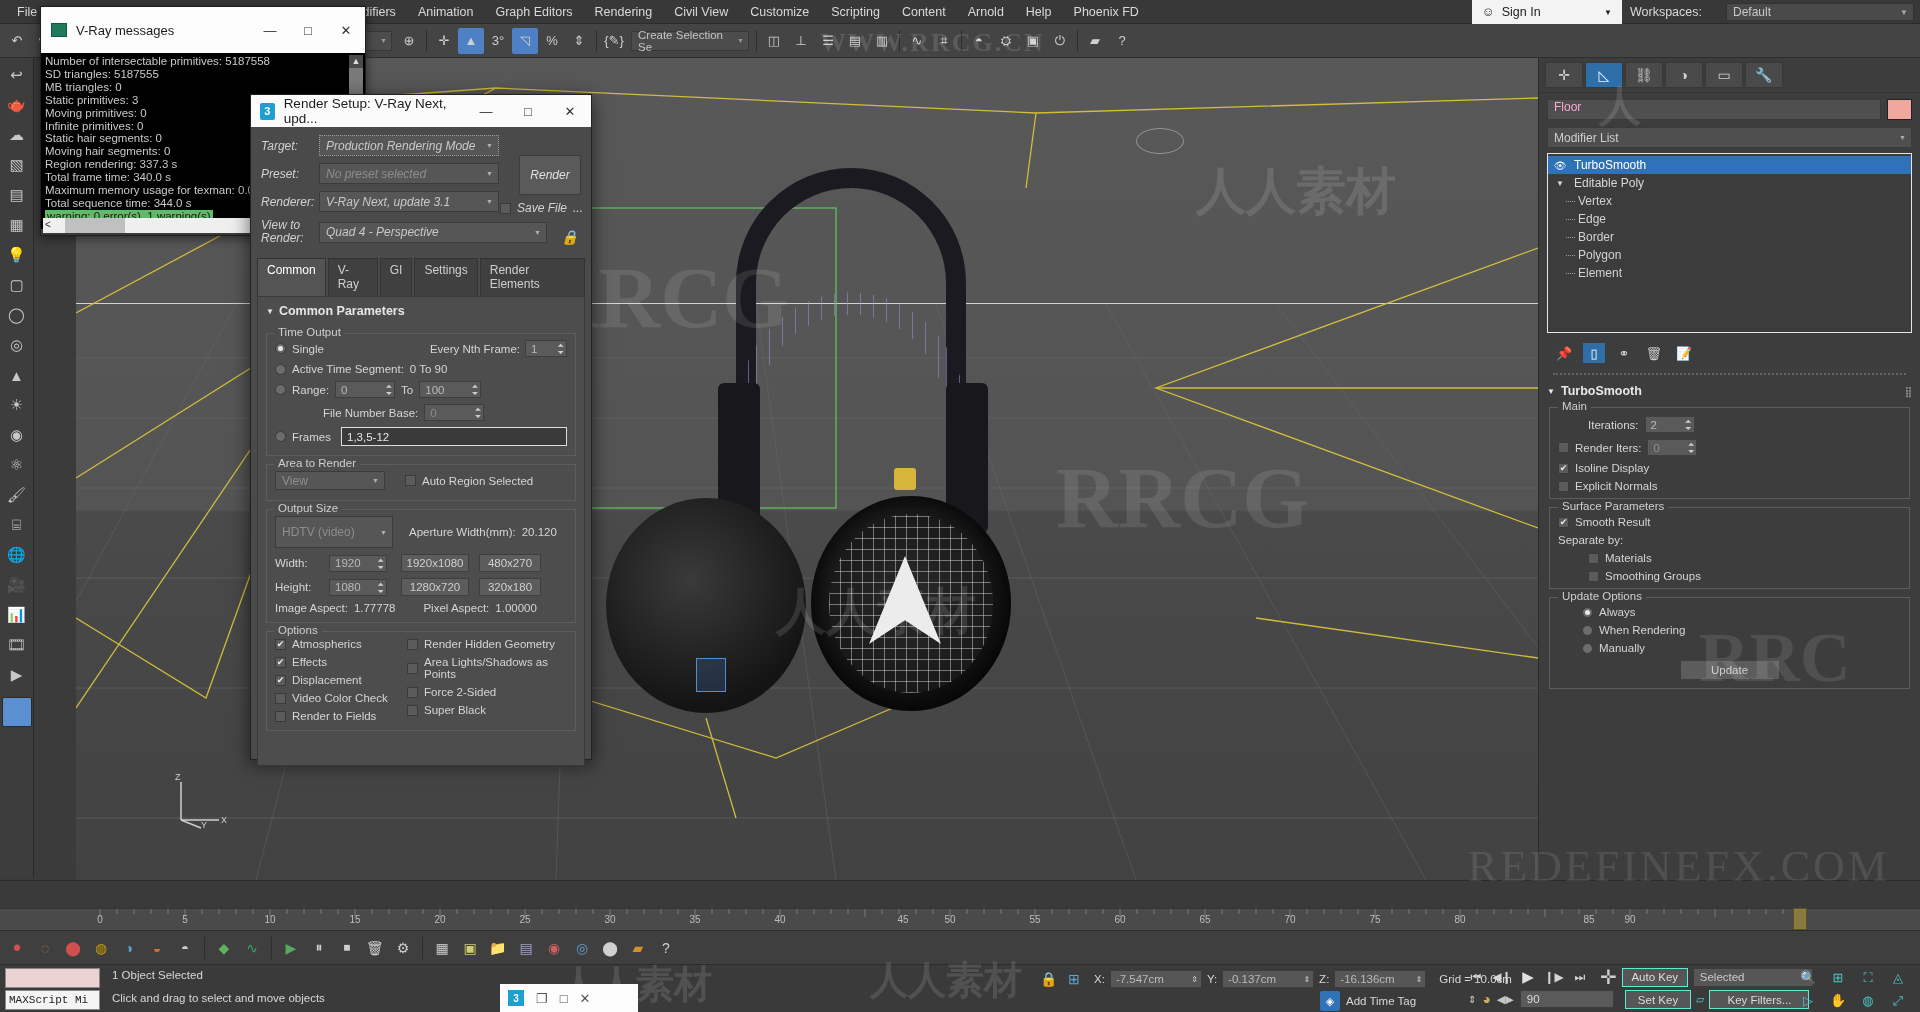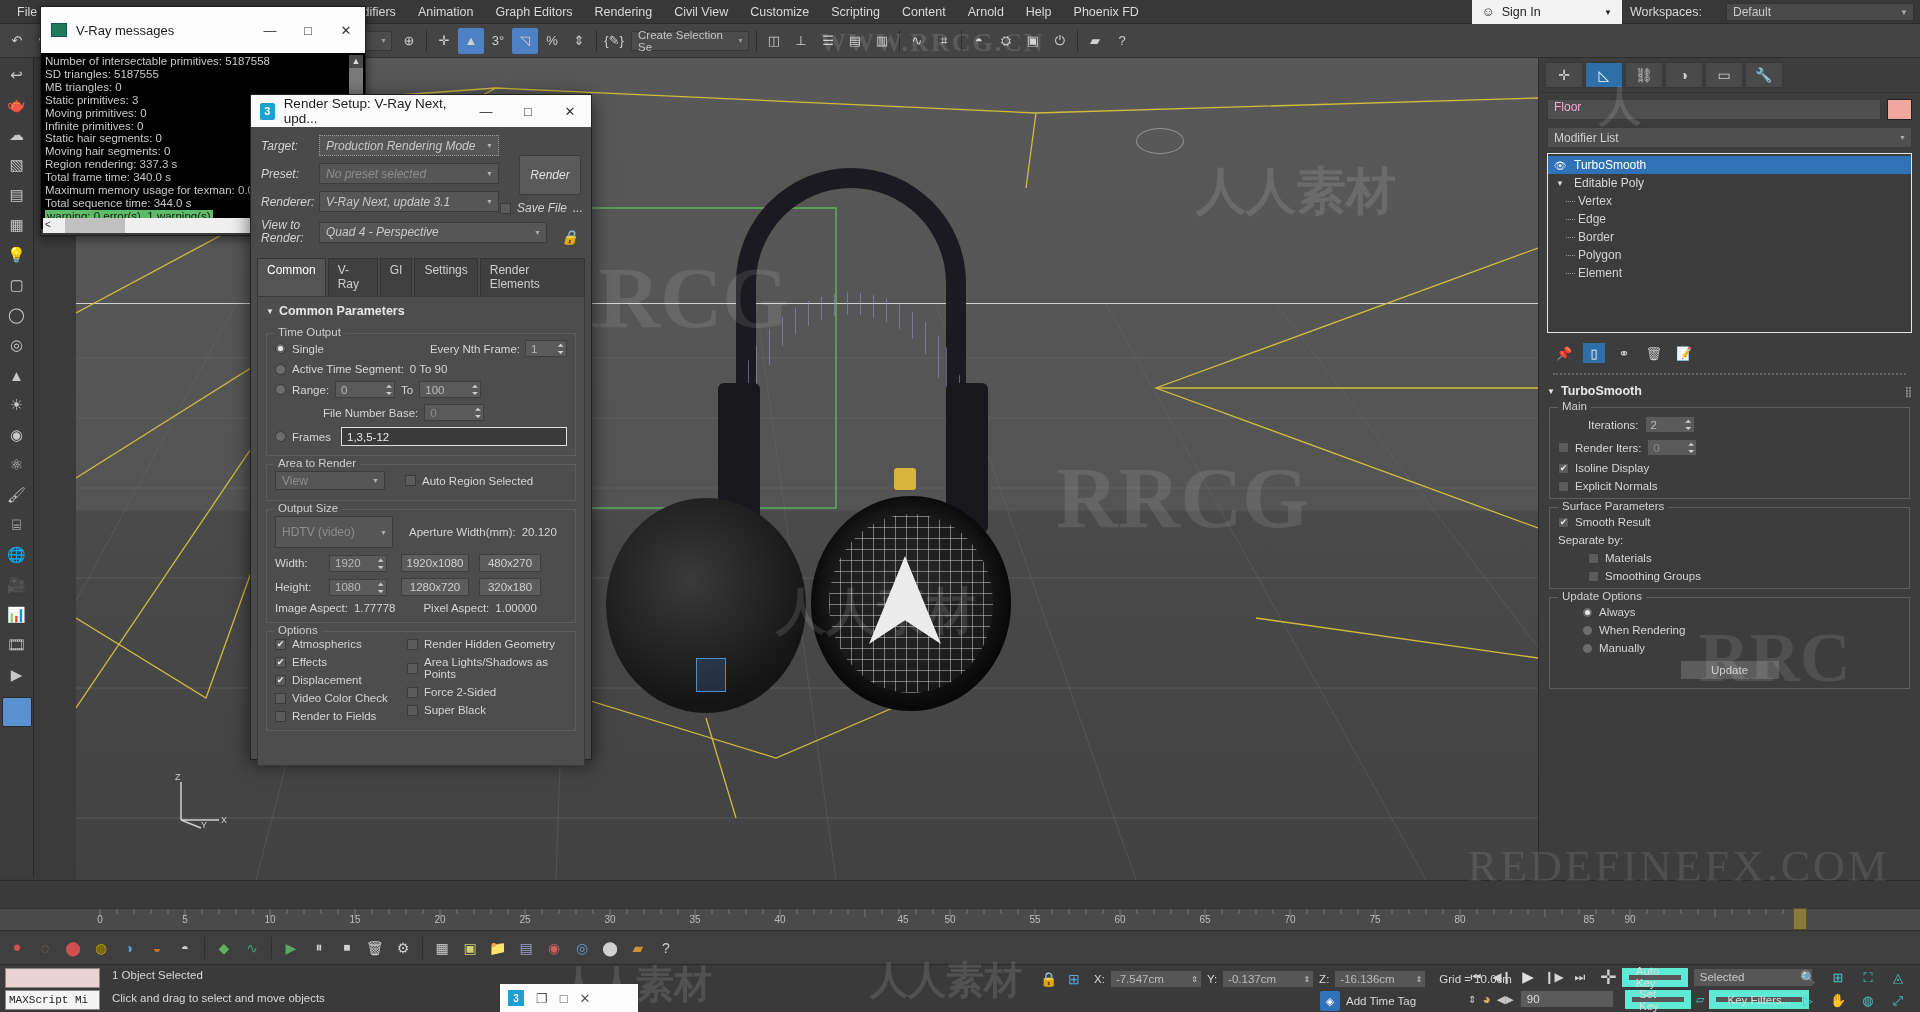--- a/index.html
+++ b/index.html
@@ -285,21 +285,21 @@
   .coordfld { height:18px; width:92px; background:#565656; border:1px solid #3c3c3c; color:#b9b9b9;
               font-size:11.5px; display:flex; align-items:center; padding:0 12px 0 5px; position:relative; }
   .coordfld .ar { position:absolute; right:3px; font-size:8px; color:#cfcfcf; }
   .addtag { position:absolute; left:1320px; top:26px; display:flex; align-items:center; gap:6px; font-size:11.5px; color:#d7d7d7; }
   .addtag .ico { width:20px; height:20px; background:#2f72b8; color:#fff; display:flex;
                  align-items:center; justify-content:center; font-size:11px; border-radius:2px;}
   .playbar { position:absolute; left:1465px; top:2px; display:flex; align-items:center; gap:4px; }
   .pb { width:22px; height:20px; display:flex; align-items:center; justify-content:center; font-size:12px; color:#d5d5d5; }
   .keyarea { position:absolute; left:1632px; top:2px; display:flex; flex-direction:column; gap:3px; }
   .keyrow { display:flex; align-items:center; gap:5px; }
-  .keybtn { height:19px; background:#565656; border:7px solid #5eead4; font-size:11.5px; color:#dcdcdc;
+  .keybtn { height:19px; background:#565656; border:1px solid #5eead4; font-size:11.5px; color:#dcdcdc;
             display:flex; align-items:center; justify-content:center; padding:0 7px; }
   .keysel { height:19px; width:120px; background:#565656; border:1px solid #3c3c3c; font-size:11.5px; color:#c9c9c9;
             display:flex; align-items:center; padding:0 14px 0 6px; position:relative; }
   .keysel .car{ position:absolute; right:5px; font-size:7px; color:#aaa; }
   .navtools { position:absolute; right:8px; top:2px; display:grid; grid-template-columns:repeat(4,28px); gap:2px; }
   .nv { width:28px; height:21px; display:flex; align-items:center; justify-content:center; font-size:13px; color:#49c6c6; }
 
   
   .winpreview {
     position:absolute; left:500px; top:984px; width:138px; height:28px; background:#fcfcfc;

